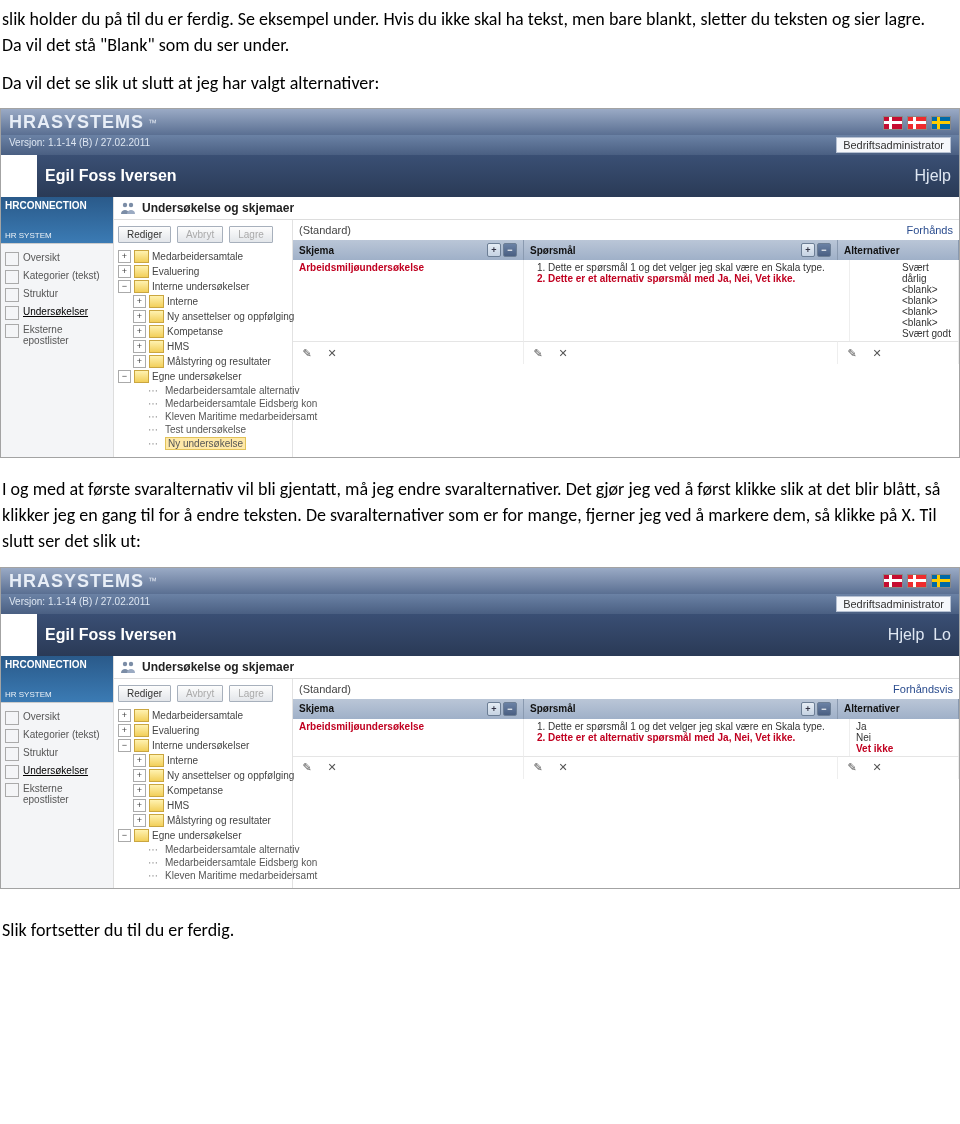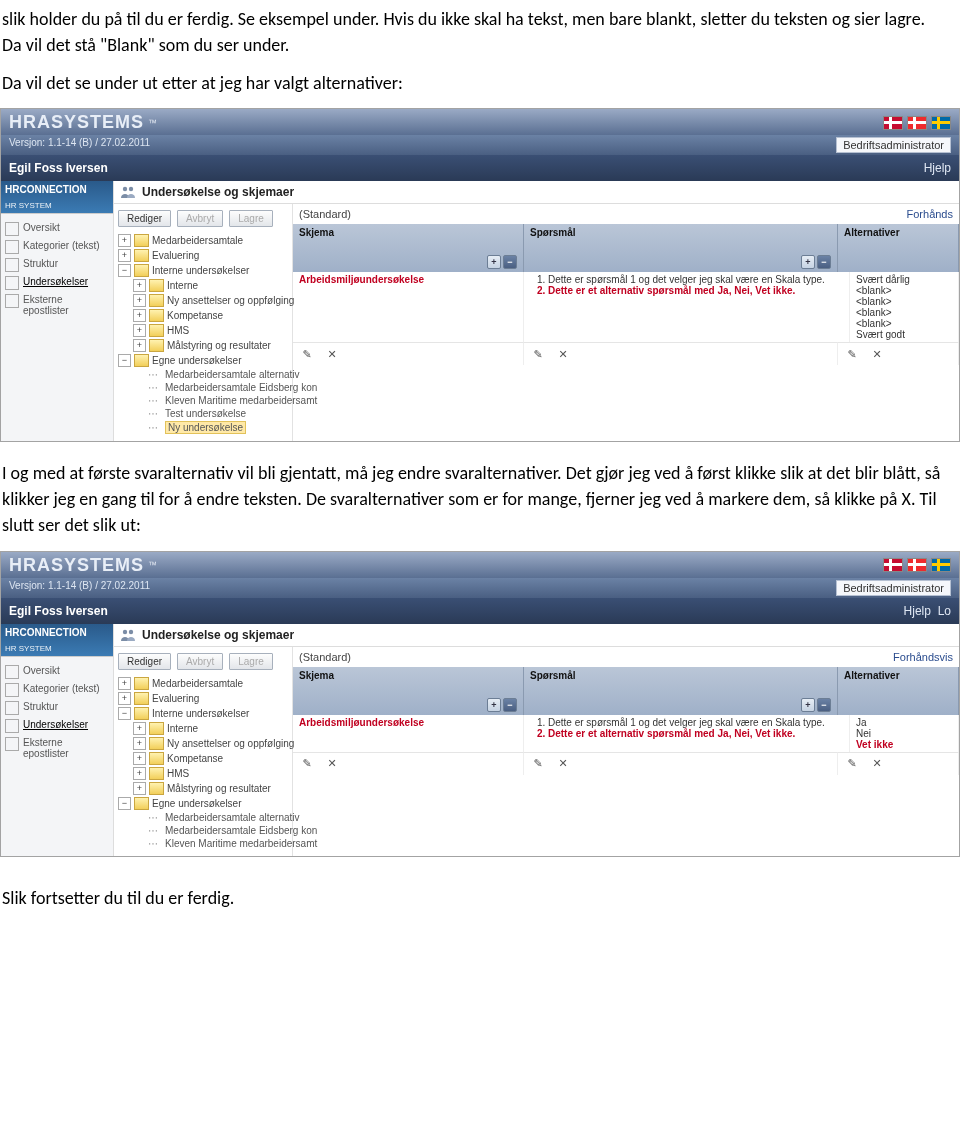--- a/index.html
+++ b/index.html
@@ -18,27 +18,27 @@
   .flag-no{background:#ef2b2d;position:relative;}
   .flag-no::before{content:"";position:absolute;left:5px;top:0;width:3px;height:100%;background:#fff;}
   .flag-no::after{content:"";position:absolute;left:0;top:4px;width:100%;height:3px;background:#fff;}
   .flag-se{background:#006aa7;position:relative;}
   .flag-se::before{content:"";position:absolute;left:5px;top:0;width:3px;height:100%;background:#fecc00;}
   .flag-se::after{content:"";position:absolute;left:0;top:4px;width:100%;height:3px;background:#fecc00;}
 
   .verline { background: linear-gradient(#6b82a5,#4a5f82); color:#dde6f2; font-size:10px; padding:2px 8px; display:flex; }
   .admin-box { margin-left:auto; background:#f5f7fb; color:#333; border:1px solid #b5c0d2; font-size:11px; padding:1px 6px; }
 
-  .userbar { background: linear-gradient(#3a4f74,#2a3a56); color:#fff; font-size:12px; font-weight:bold; padding:6px 8px; display:flex; }
+  .userbar { background: linear-gradient(#3a4f74,#2a3a56); color:#fff; font-size:16px; font-weight:bold; padding:12px 8px; display:flex;margin-left:36px; }
   .hjelp { margin-left:auto; font-weight:normal; color:#dfe7f3; }
 
   .main { display:flex; background:#fff; }
   .leftcol { width:112px; background:#f4f5f7; border-right:1px solid #ddd; }
   .hrconn { background: linear-gradient(#2a5a8a,#3b7bb4); color:#fff; font-size:10px; font-weight:bold; padding:3px 4px; border-bottom:1px solid #ccc; }
-  .hrconn-sub{display:block;font-size:8px;font-weight:normal;opacity:.9;margin-top:6px;}
+  .hrconn-sub{display:block;font-size:8px;font-weight:normal;opacity:.9;margin-top:20px;}
   .sidemenu { padding:6px 4px; color:#555; font-size:10px; }
   .smitem { display:flex; gap:4px; align-items:flex-start; padding:2px 0; }
   .smitem.sel { color:#000; text-decoration:underline; }
   .ico{width:12px;height:12px;border:1px solid #aaa;display:inline-block;flex-shrink:0;}
 
   .centercol { flex:1; background:#fff; }
   .sectionhead { display:flex; align-items:center; gap:6px; padding:4px 6px; font-weight:bold; font-size:12px; color:#222; border-bottom:1px solid #ddd; }
   .secicon{width:16px;height:14px;display:inline-block;}
   .secicon svg{width:16px;height:14px;}
 
@@ -56,21 +56,21 @@
   .indent2{padding-left:30px;}
   .leafdash{color:#888;margin-right:4px;}
   .leaftxt{color:#555;}
   .leaftxt.hl{background:#ffe9a8;border:1px solid #e2c25a;padding:0 2px;}
 
   .rightpane{flex:1;padding:0;overflow:hidden;}
   .stdrow{display:flex;align-items:center;gap:8px;padding:4px 6px;color:#444;font-size:11px;}
   .stdrow .right{margin-left:auto;color:#2a4c8e;}
 
   .colheads { display:flex; }
-  .ch { background:linear-gradient(#bac6d7,#9fb0c8); color:#111; font-size:10px; font-weight:bold; padding:3px 6px; border-right:1px solid #8a9ab0; display:flex; gap:17px;flex-direction:column;}
+  .ch { background:linear-gradient(#bac6d7,#9fb0c8); color:#111; font-size:10px; font-weight:bold; padding:3px 6px; border-right:1px solid #8a9ab0; display:flex; align-items:center; gap:0;}
   .ch .ctl{margin-left:auto;display:flex;gap:2px;}
   .cbtn{width:12px;height:12px;border:1px solid #6c7e95;border-radius:2px;background:linear-gradient(#e6edf5,#c6d3e3);display:inline-flex;align-items:center;justify-content:center;font-size:9px;color:#334;}
   .cbtn.dark{background:linear-gradient(#6b82a5,#4a5f82);color:#fff;}
 
   .c1{width:218px;}
   .c2{flex:1;}
   .c3{width:108px;}
 
   .datarow{display:flex;}
   .cell{padding:2px 6px;font-size:10px;border-right:1px solid #eee;}
@@ -84,21 +84,21 @@
   .toolrow{display:flex;}
   .tcell{padding:4px 6px;border-right:1px solid #eee;border-top:1px solid #e5e5e5;}
   .tcell.c1{width:218px;} .tcell.c2{flex:1;} .tcell.c3{width:108px;}
   .ticon{width:16px;height:14px;display:inline-flex;align-items:center;justify-content:center;margin-right:6px;color:#555;}
 
 </style>
 </head>
 <body>
 
 <div class="doc-text">slik holder du på til du er ferdig. Se eksempel under. Hvis du ikke skal ha tekst, men bare blankt, sletter du teksten og sier lagre. Da vil det stå "Blank" som du ser under.</div>
-<div class="doc-text">Da vil det se under ut etter at jeg har valgt alternativer:</div>
+<div class="doc-text">Da vil det se slik ut slutt at jeg har valgt alternativer:</div>
 
 <div class="app">
 
   <div class="topbar">
     <span class="brand">HRASYSTEMS</span>
     <span class="brand-sub">™</span>
     <div class="flags">
       <span class="flag flag-dk"></span>
       <span class="flag flag-no"></span>
       <span class="flag flag-se"></span>
@@ -262,21 +262,21 @@
 
           <div class="datarow">
             <div class="cell c1">Arbeidsmiljøundersøkelse</div>
             <div class="cell c2">
               <ol>
                 <li>Dette er spørsmål 1 og det velger jeg skal være en Skala type.</li>
                 <li class="bold">Dette er et alternativ spørsmål med Ja, Nei, Vet ikke.</li>
               </ol>
             </div>
             <div class="cell c3 altrow">
-              <div style="padding:2px 6px;">
+              <div style="padding:2px 6px;margin-left:46px;">
                 <div>Svært dårlig</div>
                 <div>&lt;blank&gt;</div>
                 <div>&lt;blank&gt;</div>
                 <div>&lt;blank&gt;</div>
                 <div>&lt;blank&gt;</div>
                 <div>Svært godt</div>
               </div>
             </div>
           </div>
 

